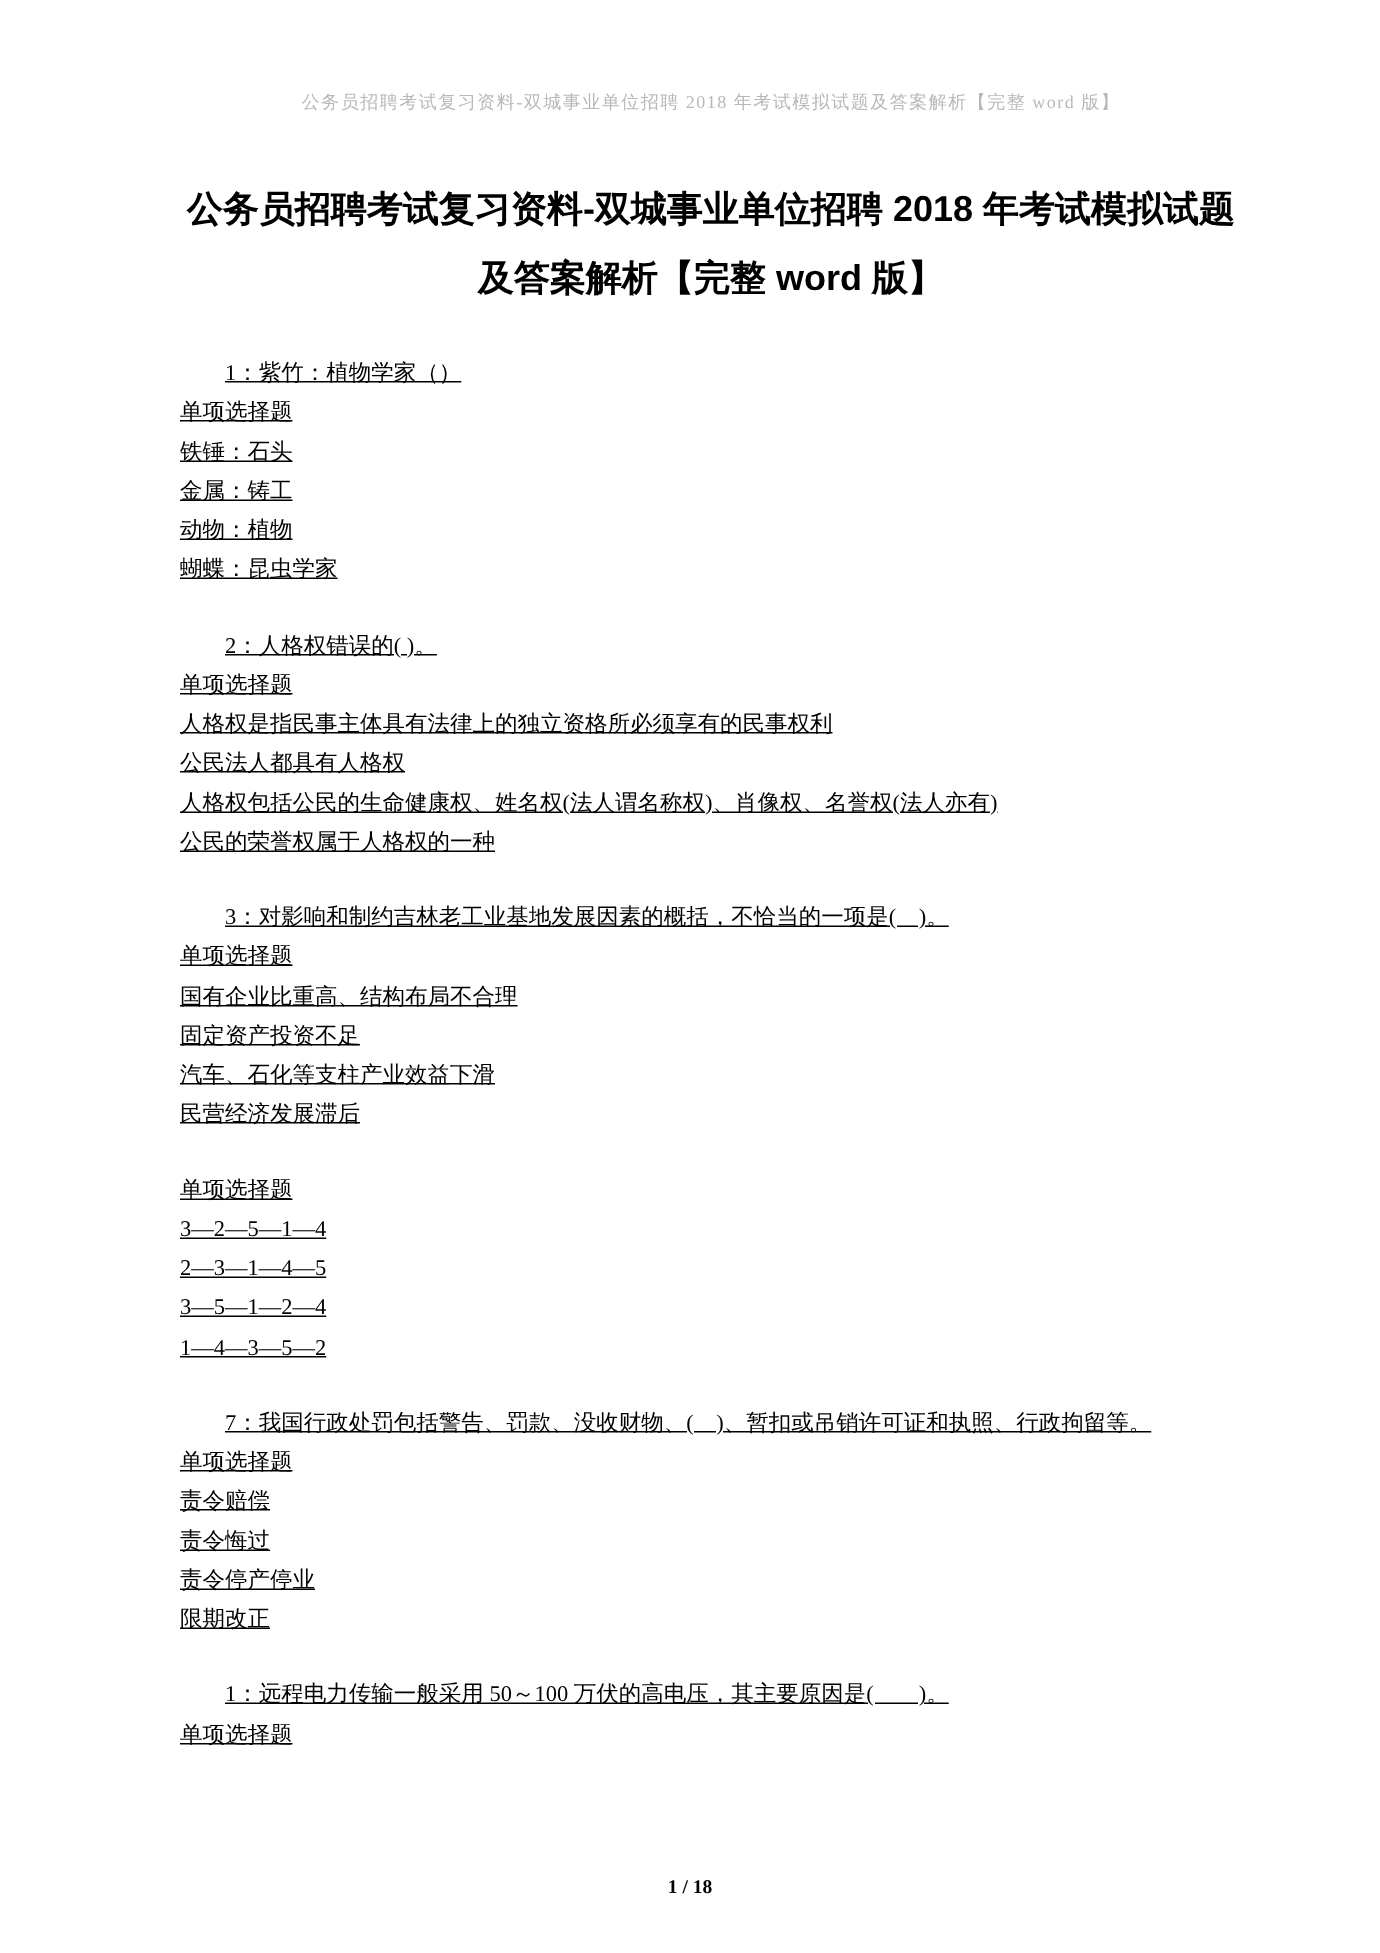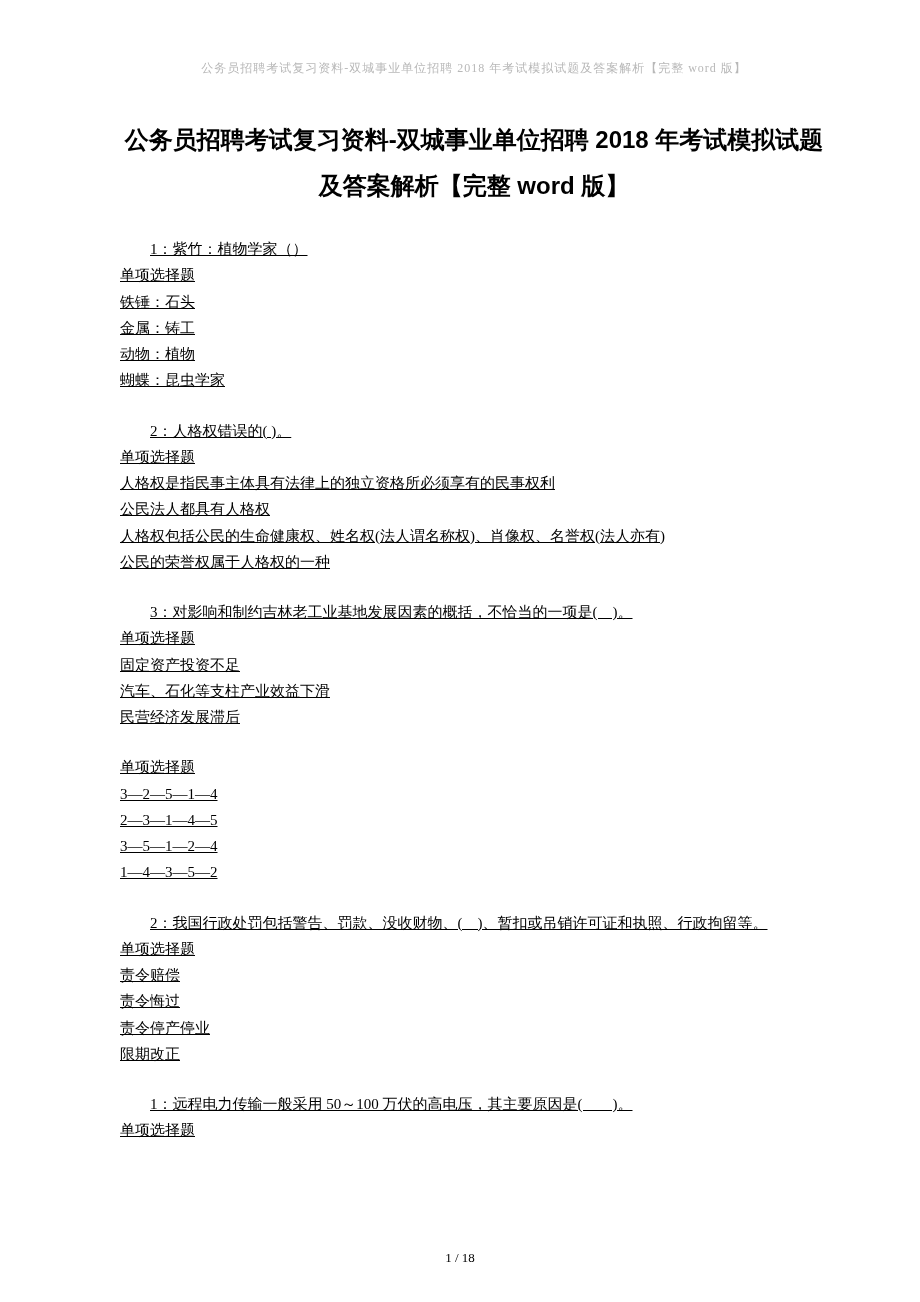--- a/index.html
+++ b/index.html
@@ -45,21 +45,21 @@
   .option, .qtype {
     text-indent: 0;
   }
   .footer {
     position: absolute;
     bottom: 36px;
     left: 0;
     width: 100%;
     text-align: center;
     font-size: 13px;
-    font-weight: normal;
+    font-weight: bold;
     color: #000;
   }
 </style>
 </head>
 <body>
 
 <div class="page">
 
   <div class="header-text">公务员招聘考试复习资料-双城事业单位招聘 2018 年考试模拟试题及答案解析【完整 word 版】</div>
 
@@ -79,35 +79,36 @@
     <div class="qtype">单项选择题</div>
     <div class="option">人格权是指民事主体具有法律上的独立资格所必须享有的民事权利</div>
     <div class="option">公民法人都具有人格权</div>
     <div class="option">人格权包括公民的生命健康权、姓名权(法人谓名称权)、肖像权、名誉权(法人亦有)</div>
     <div class="option">公民的荣誉权属于人格权的一种</div>
   </div>
 
   <div class="question-block">
     <div class="stem">3：对影响和制约吉林老工业基地发展因素的概括，不恰当的一项是(　)。</div>
     <div class="qtype">单项选择题</div>
+    <div class="option">国有企业比重高、结构布局不合理</div>
     <div class="option">固定资产投资不足</div>
     <div class="option">汽车、石化等支柱产业效益下滑</div>
     <div class="option">民营经济发展滞后</div>
   </div>
 
   <div class="question-block">
     <div class="qtype">单项选择题</div>
     <div class="option">3—2—5—1—4</div>
     <div class="option">2—3—1—4—5</div>
     <div class="option">3—5—1—2—4</div>
     <div class="option">1—4—3—5—2</div>
   </div>
 
   <div class="question-block">
-    <div class="stem">2：我国行政处罚包括警告、罚款、没收财物、(　)、暂扣或吊销许可证和执照、行政拘留等。</div>
+    <div class="stem">7：我国行政处罚包括警告、罚款、没收财物、(　)、暂扣或吊销许可证和执照、行政拘留等。</div>
     <div class="qtype">单项选择题</div>
     <div class="option">责令赔偿</div>
     <div class="option">责令悔过</div>
     <div class="option">责令停产停业</div>
     <div class="option">限期改正</div>
   </div>
 
   <div class="question-block">
     <div class="stem">1：远程电力传输一般采用 50～100 万伏的高电压，其主要原因是(　　)。</div>
     <div class="qtype">单项选择题</div>

